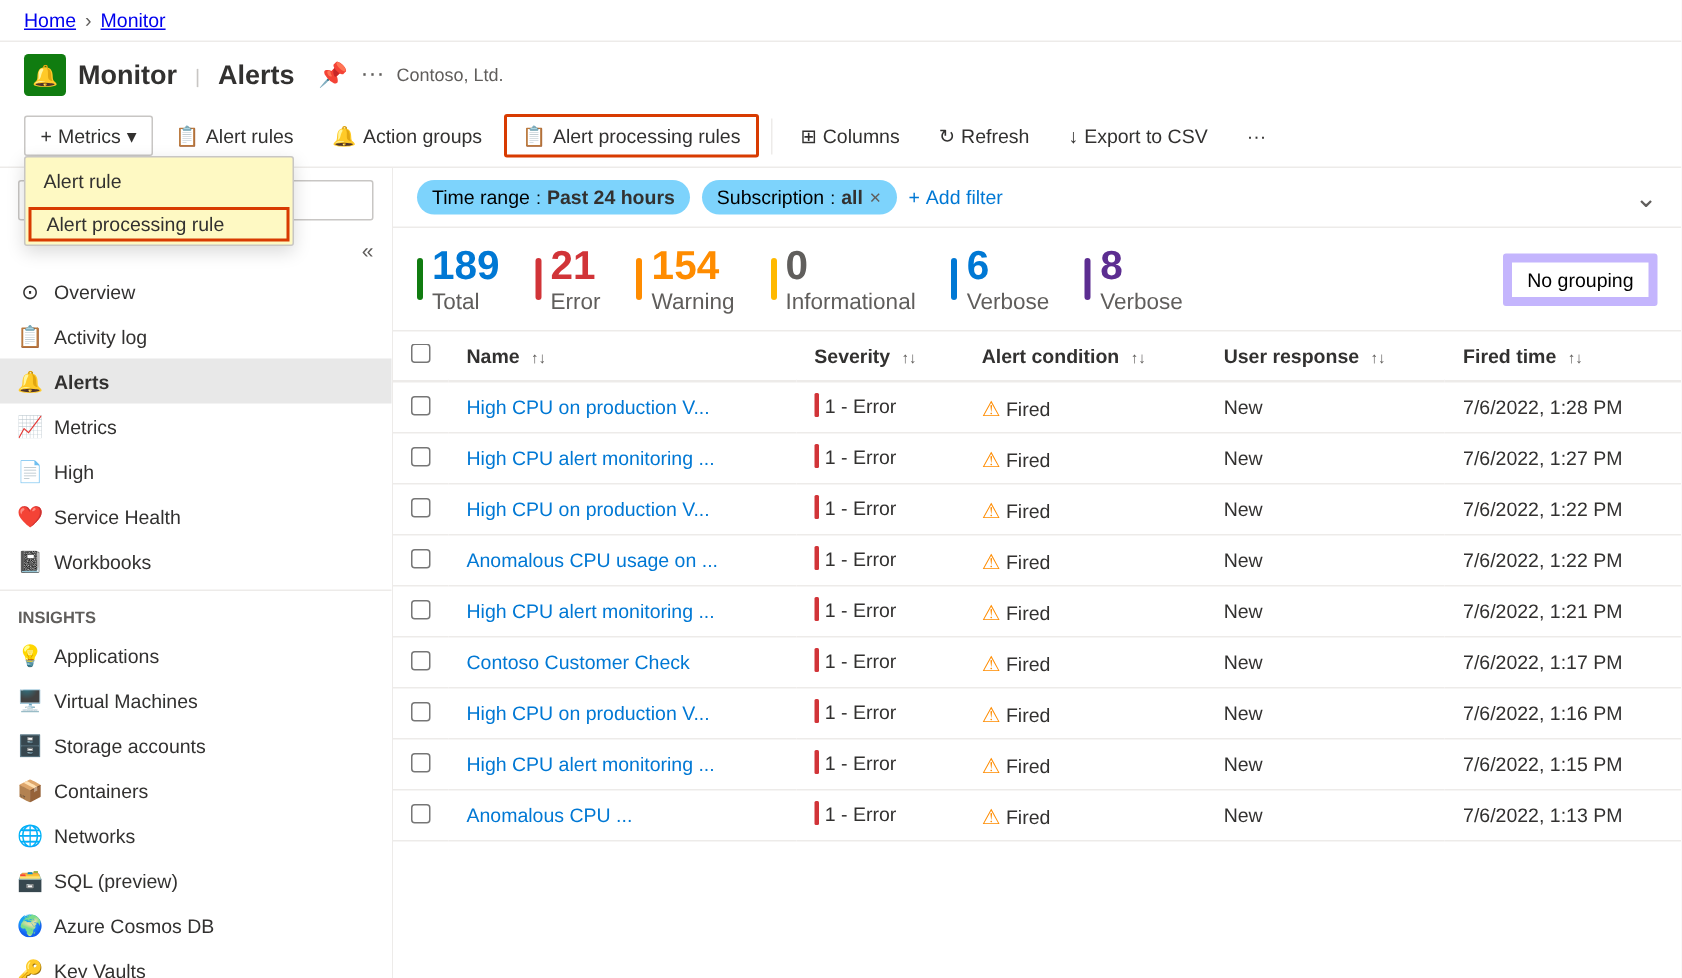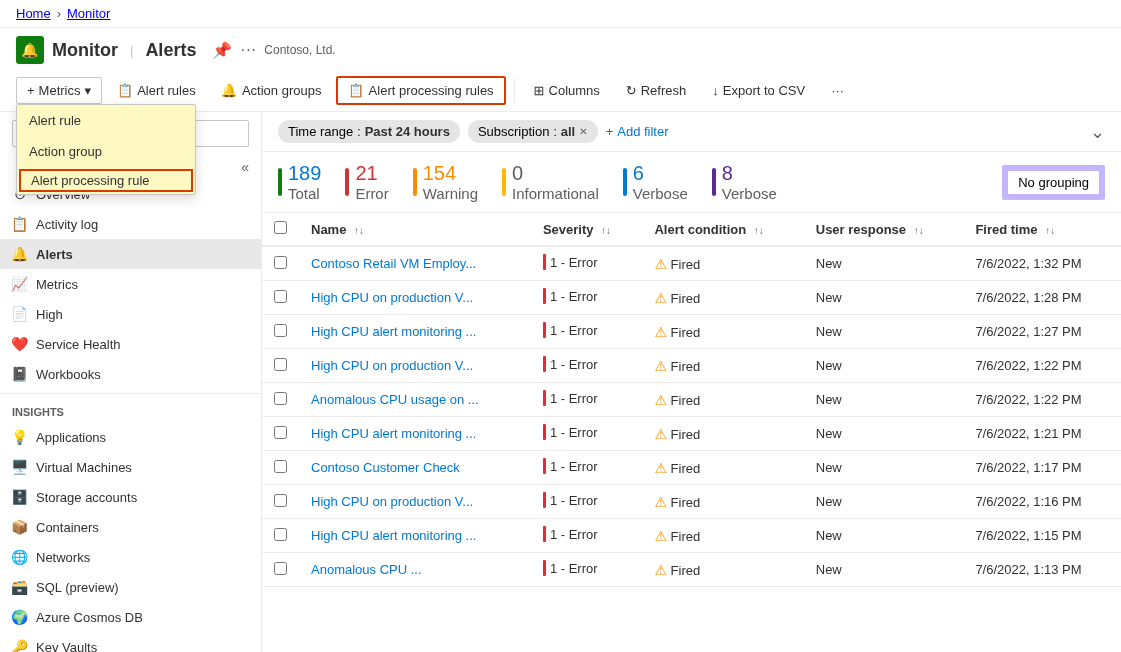--- a/index.html
+++ b/index.html
@@ -36,30 +36,30 @@
     .sidebar-item.active { background: #e8e8e8; font-weight: 600; }
     .sidebar-icon { width: 16px; height: 16px; display: flex; align-items: center; justify-content: center; font-size: 14px; flex-shrink: 0; }
     .sidebar-section { padding: 8px 12px 4px; font-size: 11px; font-weight: 600; color: #605e5c; text-transform: uppercase; }
     .sidebar-separator { border: none; border-top: 1px solid #edebe9; margin: 4px 0; }
 
     
     .content { flex: 1; display: flex; flex-direction: column; overflow: hidden; background: #fff; }
 
     
     .filter-bar { display: flex; align-items: center; gap: 8px; padding: 8px 16px; border-bottom: 1px solid #edebe9; background: #fff; flex-wrap: wrap; }
-    .filter-pill { display: flex; align-items: center; gap: 4px; padding: 4px 10px; background: #e5e5e5; border-radius: 12px; font-size: 12px; cursor: pointer; }
+    .filter-pill { display: flex; align-items: center; gap: 4px; padding: 4px 10px; background: #7dd3fc; border-radius: 12px; font-size: 12px; cursor: pointer; }
     .filter-pill strong { color: #323130; }
     .filter-close { color: #605e5c; font-size: 10px; cursor: pointer; }
     .add-filter { display: flex; align-items: center; gap: 4px; color: #0078d4; cursor: pointer; font-size: 12px; }
 
     
     .stats-bar { display: flex; align-items: center; gap: 24px; padding: 10px 16px; border-bottom: 1px solid #edebe9; }
     .stat-item { display: flex; align-items: center; gap: 6px; }
     .stat-bar { width: 4px; height: 28px; border-radius: 2px; }
-    .stat-value { font-size: 20px; font-weight: 400; }
+    .stat-value { font-size: 27px; font-weight: 700; }
     .stat-label { font-size: 15px; color: #605e5c; }
     .no-grouping { margin-left: auto; padding: 4px 10px; border: 6px solid #c4b5fd; border-radius: 2px; font-size: 13px; background: #fff; cursor: pointer; }
 
     
     .table-wrapper { flex: 1; overflow-y: auto; }
     table { width: 100%; border-collapse: collapse; }
     thead th { padding: 8px 12px; text-align: left; font-weight: 600; color: #323130; border-bottom: 2px solid #edebe9; white-space: nowrap; position: sticky; top: 0; background: #fff; font-size: 13px; }
     thead th .sort-icon { color: #605e5c; font-size: 10px; margin-left: 4px; }
     tbody tr { border-bottom: 1px solid #edebe9; }
     tbody td { padding: 7px 12px; color: #323130; font-size: 13px; vertical-align: middle; }
@@ -100,21 +100,20 @@
 
   <div class="toolbar">
     <div class="create-btn-wrapper">
       <button class="toolbar-btn primary">
         <span>+</span>
         <span>Metrics</span>
         <span>▾</span>
       </button>
       <div class="dropdown-menu" id="create-dropdown" style="display:block;">
         <div class="dropdown-item">Alert rule</div>
-        <div class="dropdown-item">Action group</div>
         <div class="dropdown-item highlighted">Alert processing rule</div>
       </div>
     </div>
 
     <button class="toolbar-btn">
       <span>📋</span>
       <span>Alert rules</span>
     </button>
     <button class="toolbar-btn">
       <span>🔔</span>
@@ -288,36 +287,20 @@
           <tr>
             <th class="td-check"><input type="checkbox" style=""></th>
             <th>Name <span class="sort-icon">↑↓</span></th>
             <th>Severity <span class="sort-icon">↑↓</span></th>
             <th>Alert condition <span class="sort-icon">↑↓</span></th>
             <th>User response <span class="sort-icon">↑↓</span></th>
             <th>Fired time <span class="sort-icon">↑↓</span></th>
           </tr>
         </thead>
         <tbody id="table-body">
-        <tr>
-      <td class="td-check"><input type="checkbox" style=""></td>
-      <td class="td-name">Contoso Retail VM Employ...</td>
-      <td>
-        <span class="severity-bar">
-          <span class="sev-indicator sev-error"></span>
-          1 - Error
-        </span>
-      </td>
-      <td>
-        <span class="alert-icon">⚠</span>
-        Fired
-      </td>
-      <td>New</td>
-      <td>7/6/2022, 1:32 PM</td>
-    </tr>
             <tr>
       <td class="td-check"><input type="checkbox" style=""></td>
       <td class="td-name">High CPU on production V...</td>
       <td>
         <span class="severity-bar">
           <span class="sev-indicator sev-error"></span>
           1 - Error
         </span>
       </td>
       <td>

